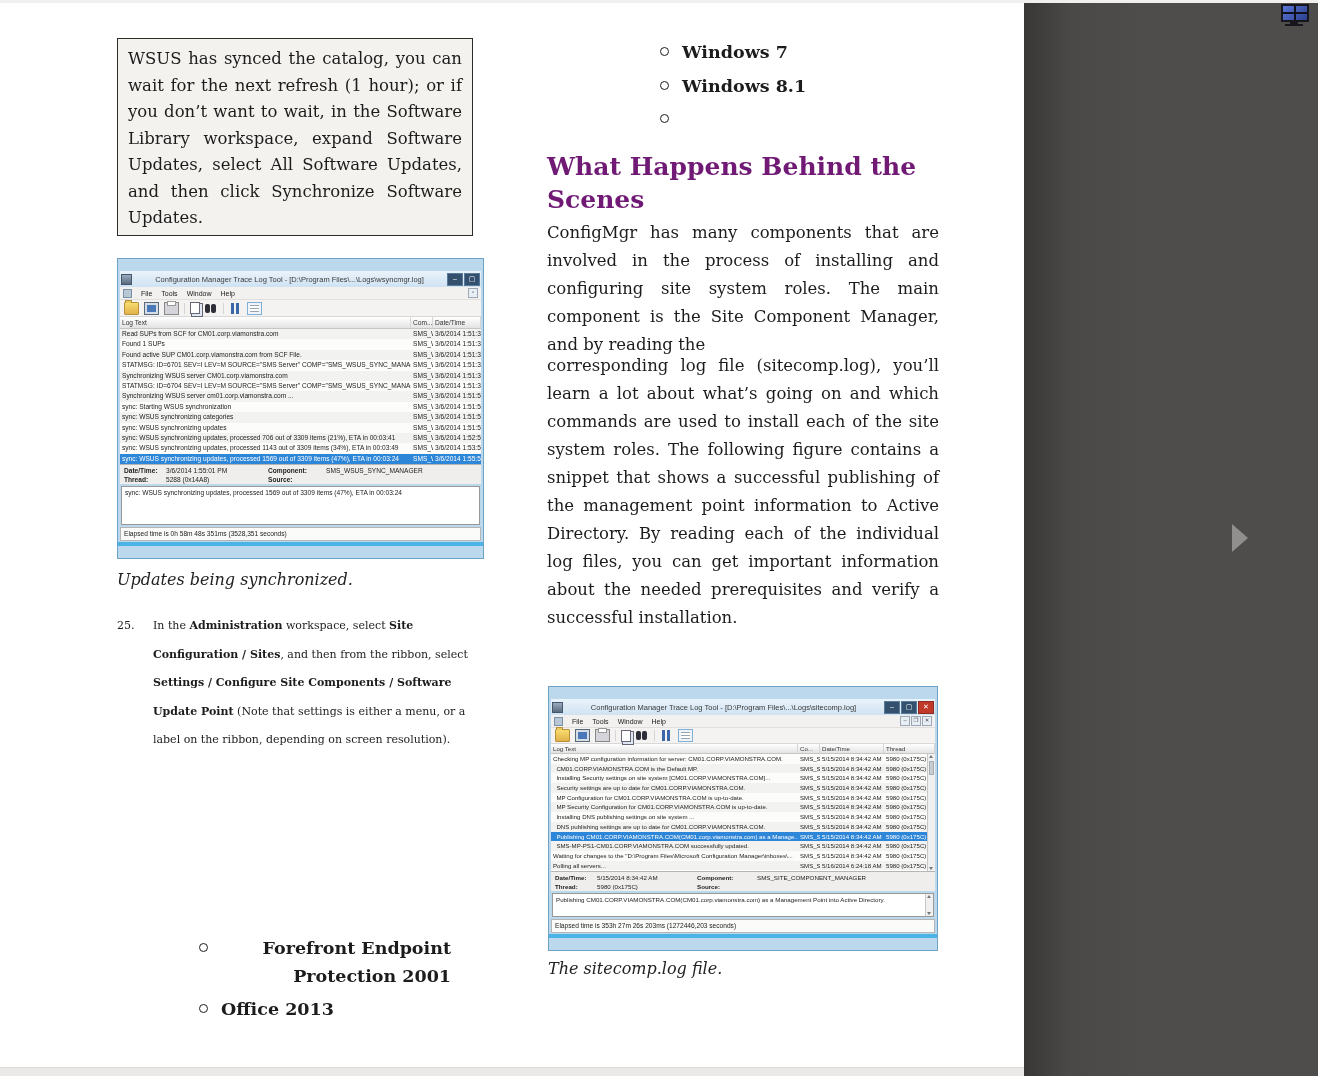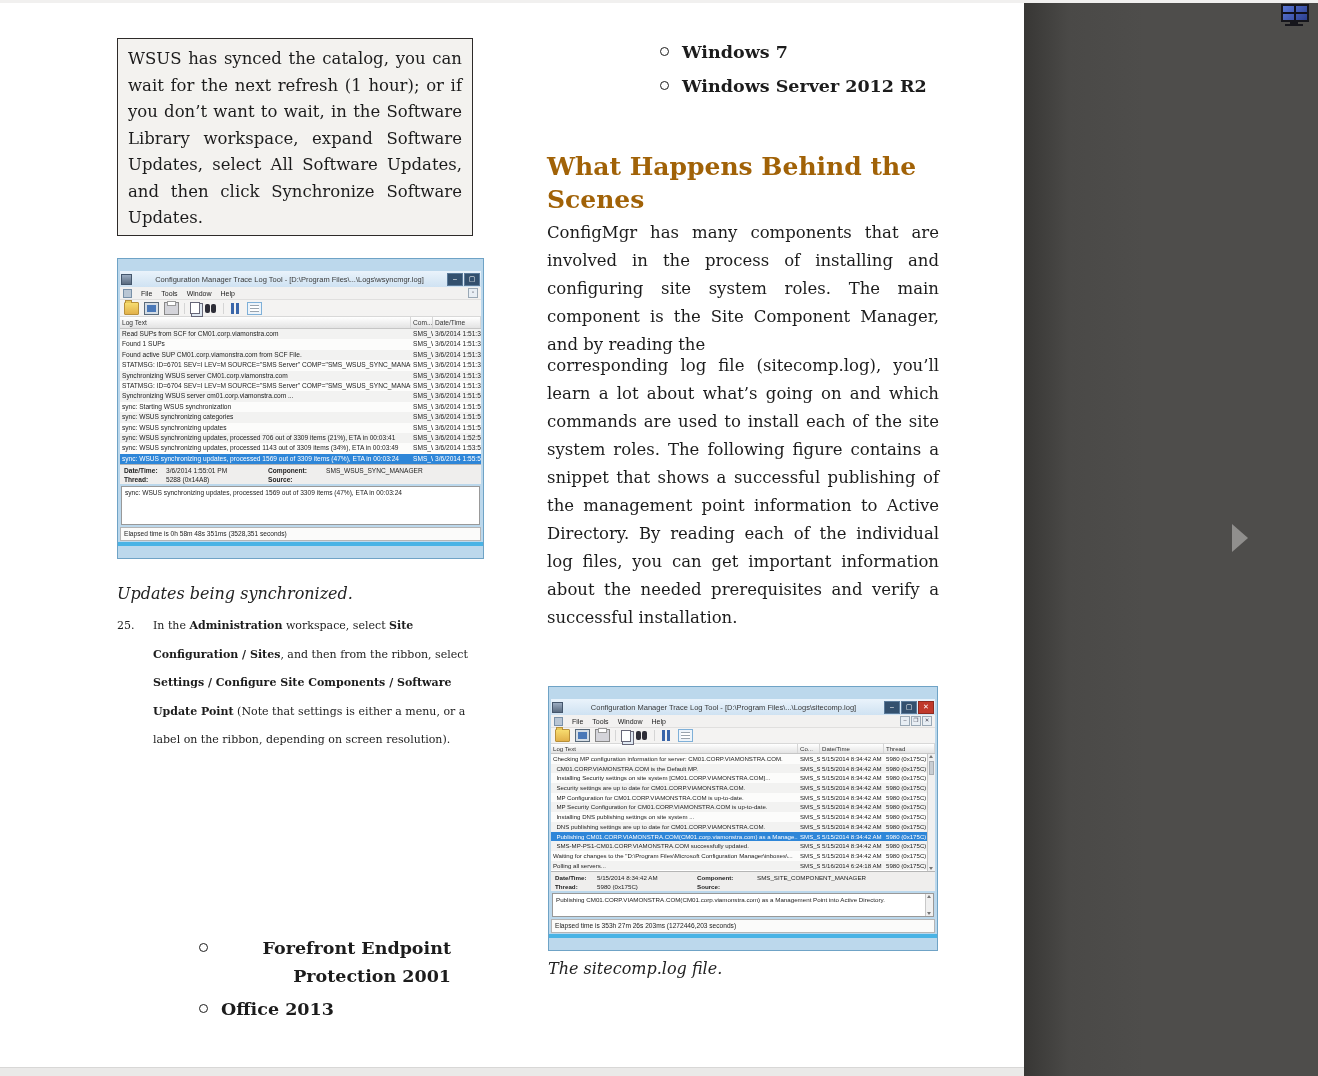--- a/index.html
+++ b/index.html
@@ -21,23 +21,23 @@
   .mstand{width:8px;height:2px;background:#16161c;margin:0 auto;}
   .mbase{width:18px;height:2px;background:#16161c;margin:0 auto;}
 
   .page{position:absolute;left:0;top:0;width:1024px;height:1067px;background:#fff;}
 
   
   .note-box{position:absolute;left:117px;top:38px;width:356px;height:198px;box-sizing:border-box;
             border:1px solid #2e2b29;background:#f3f2ef;padding:7px 10px 6px 10px;
             font-size:16.5px;line-height:26.5px;text-align:justify;overflow:hidden;}
   .caption{position:absolute;font-style:italic;font-size:16px;color:#222;}
-  .cap1{left:117px;top:584px;}
+  .cap1{left:117px;top:570px;}
   .cap2{left:548px;top:959px;}
-  .heading{position:absolute;font-weight:bold;font-size:25px;line-height:33px;color:#a16207;margin:0;}
+  .heading{position:absolute;font-weight:bold;font-size:25px;line-height:33px;color:#701a75;margin:0;}
   .h1pos{left:547px;top:150px;width:392px;}
   .h2pos{left:547px;top:1000px;width:392px;}
   .para{position:absolute;left:547px;width:392px;font-size:16.5px;line-height:28px;text-align:justify;}
   .p1{top:219px;}
   .p2{top:352px;}
   .olist-item{position:absolute;left:117px;width:362px;display:flex;font-size:11px;line-height:28.5px;}
   .oi25{top:612px;}
   .oi26{top:841px;}
   .onum{width:27px;flex:none;}
   .obody{flex:1;padding-left:9px;}
@@ -274,21 +274,24 @@
     </div>
   </div>
 
   <div class="bullets bl-right">
     <div class="bullet-item">
       <span class="bcircle"></span>
       <span>Windows 7</span>
     </div>
     <div class="bullet-item">
       <span class="bcircle"></span>
-      <span>Windows Server 2012 R2</span>
+      <span>Windows 8.1</span>
+    </div>
+    <div class="bullet-item">
+      <span class="bcircle"></span>
     </div>
   </div>
 
   <h2 class="heading h1pos">What Happens Behind the Scenes</h2>
   <div class="para p1">ConfigMgr has many components that are involved in the process of installing and configuring site system roles. The main component is the Site Component Manager, and by reading the</div>
   <div class="para p2">corresponding log file (sitecomp.log), you’ll learn a lot about what’s going on and which commands are used to install each of the site system roles. The following figure contains a snippet that shows a successful publishing of the management point information to Active Directory. By reading each of the individual log files, you can get important information about the needed prerequisites and verify a successful installation.</div>
 
   <section class="win win2">
     <div class="titlebar">
       <span class="winicon"></span>

